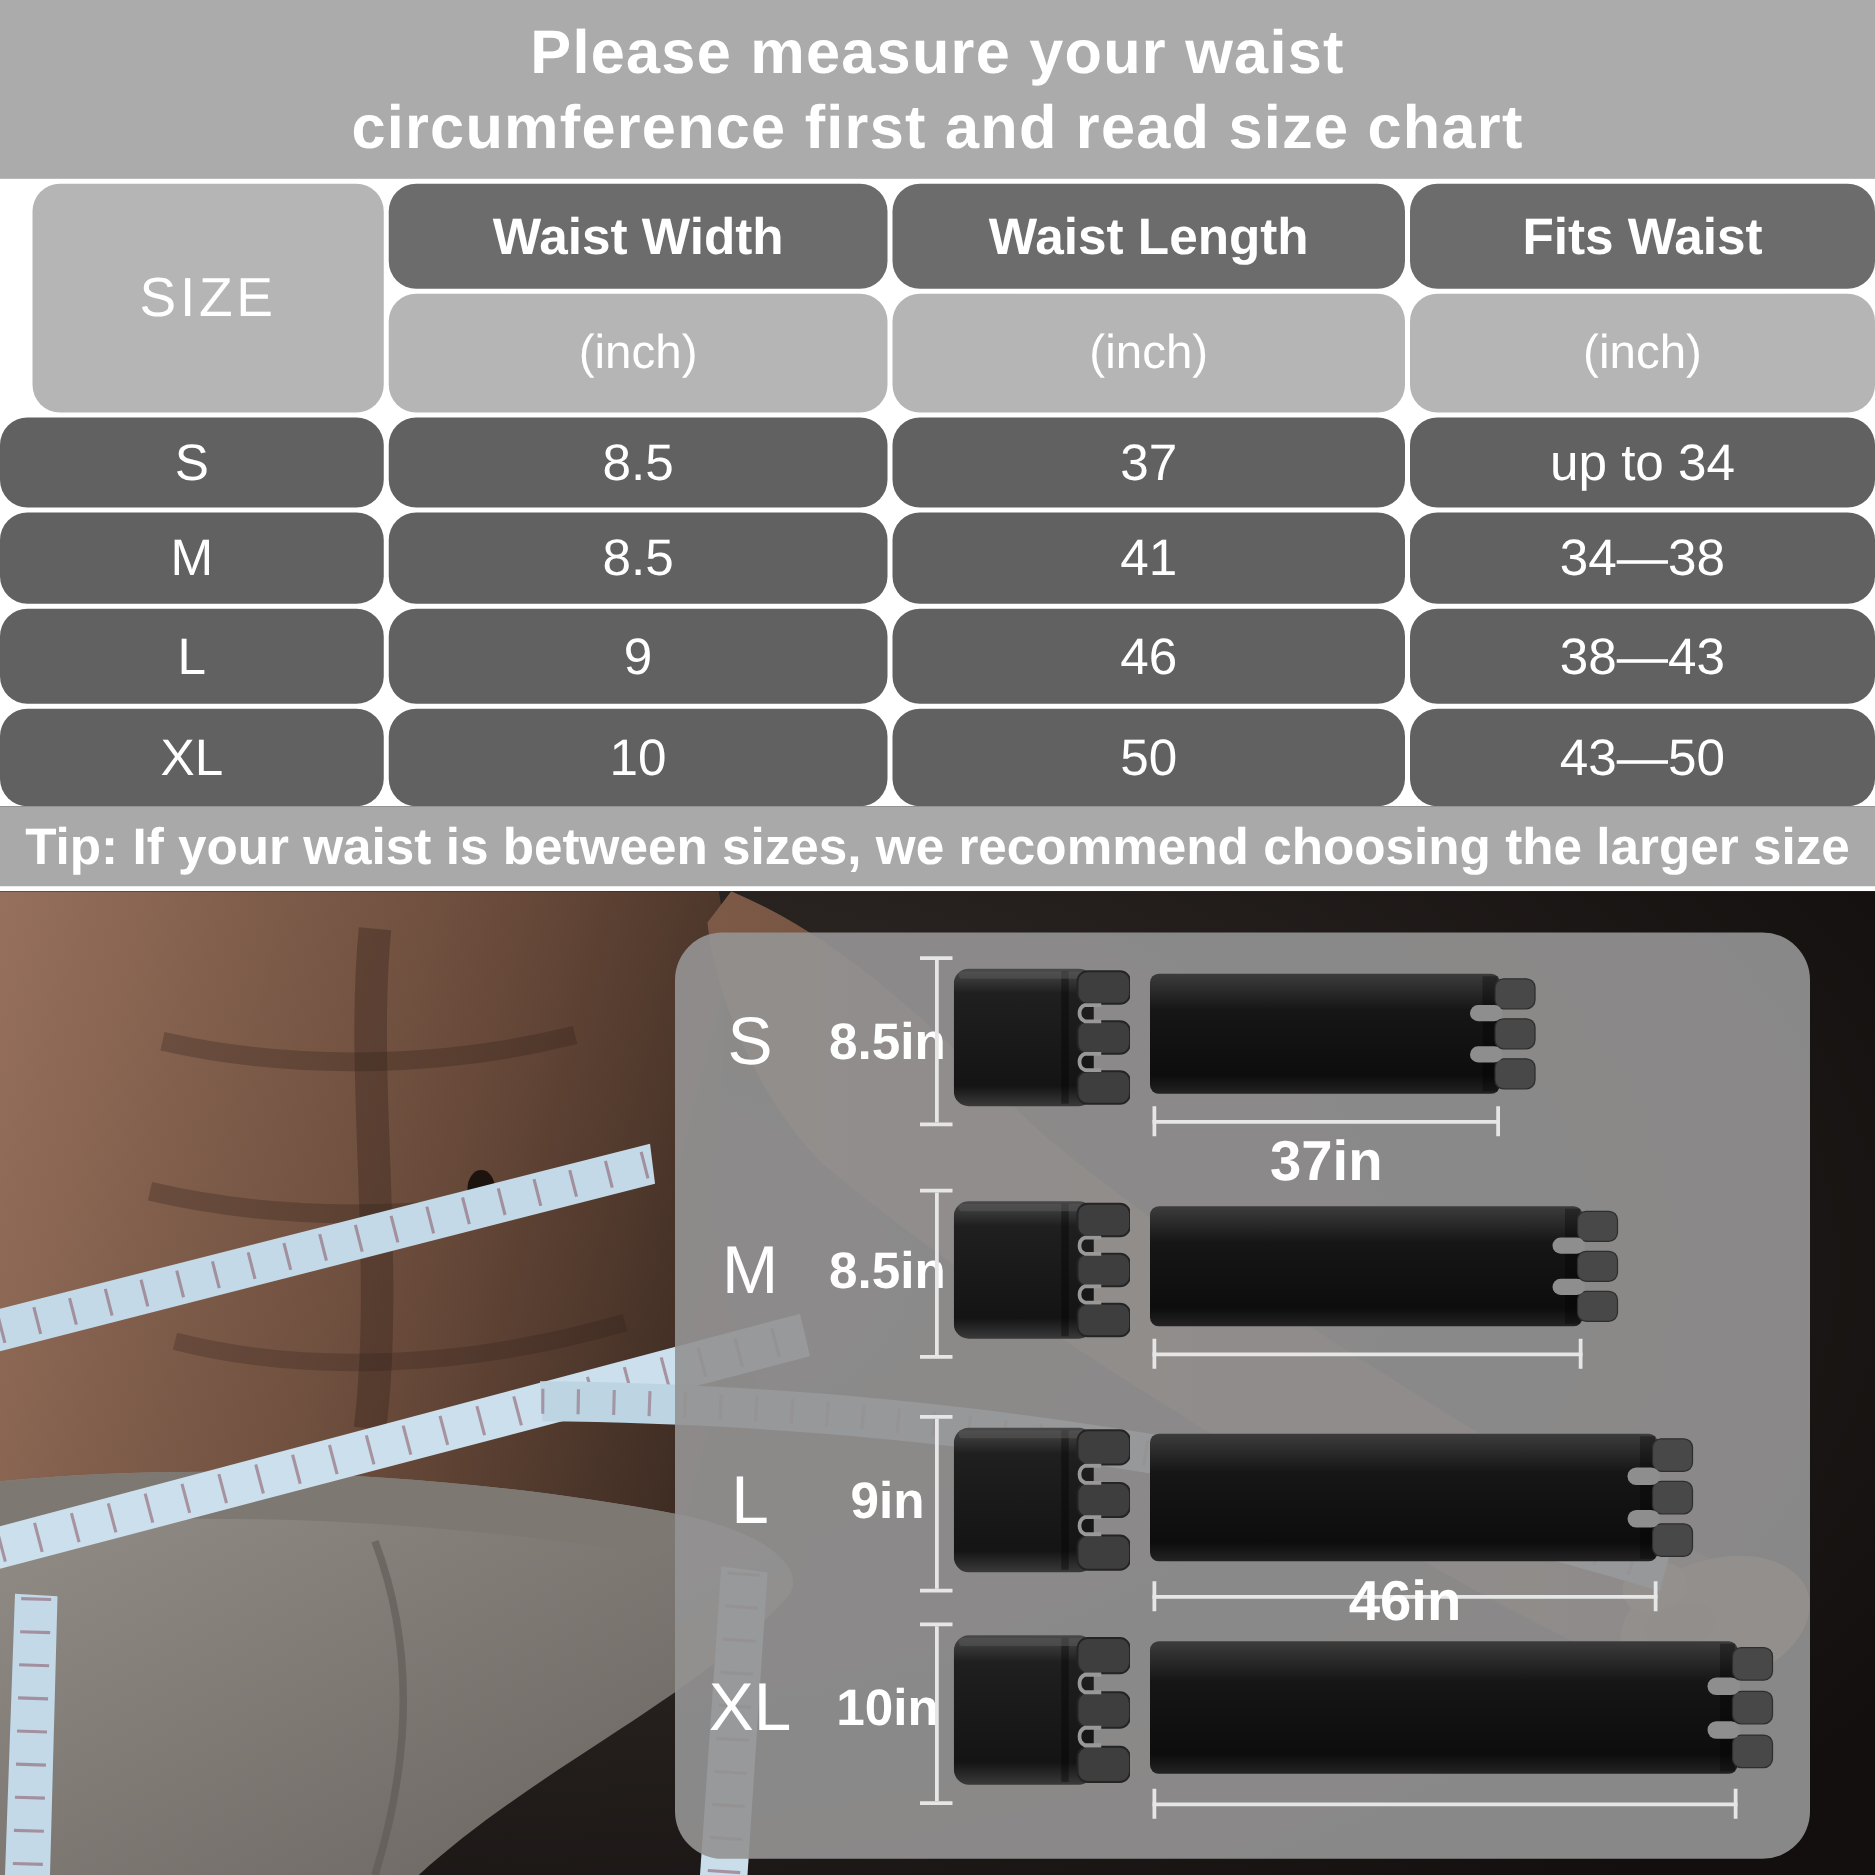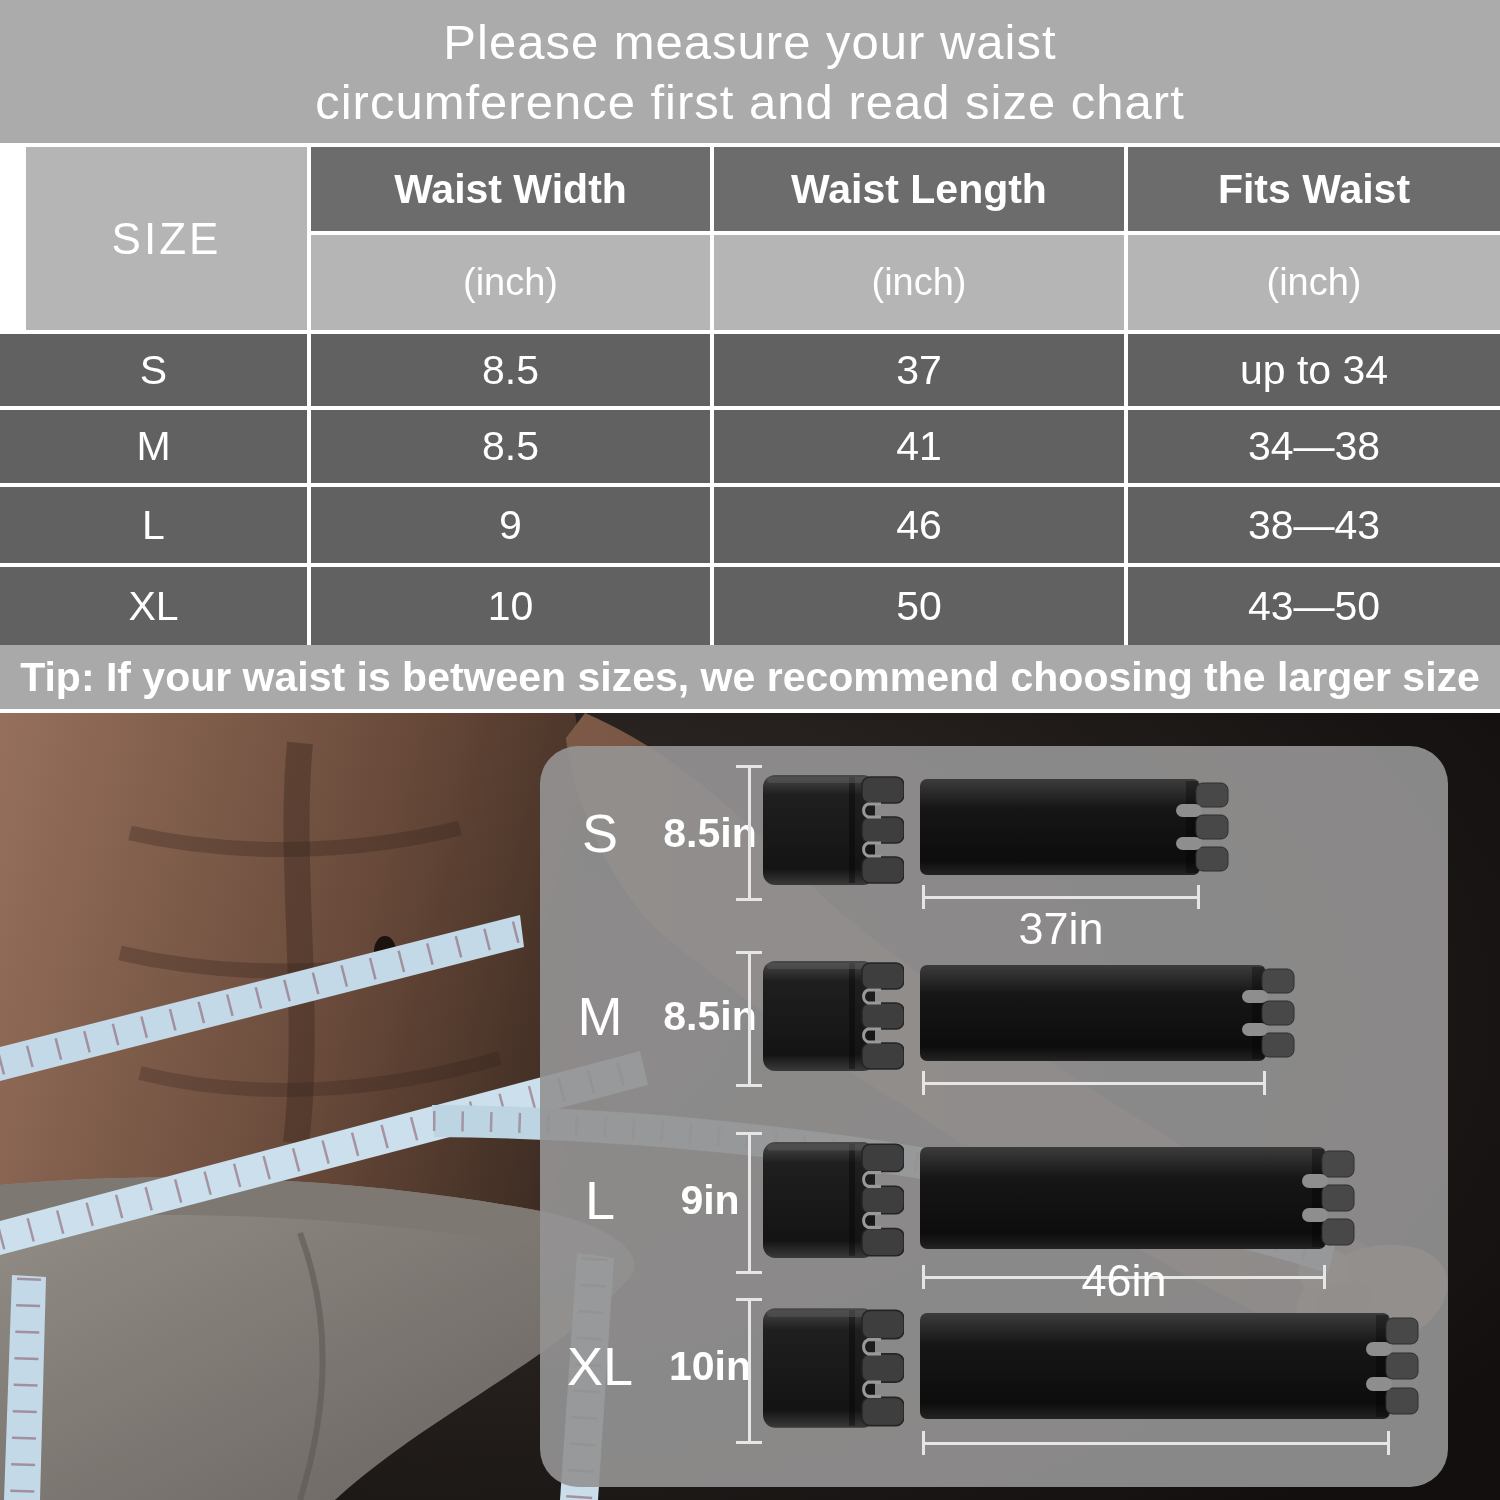--- a/index.html
+++ b/index.html
@@ -10,30 +10,30 @@
   html,body{margin:0;padding:0;}
   body{
     width:1500px;height:1500px;position:relative;overflow:hidden;
     font-family:"Liberation Sans","DejaVu Sans",sans-serif;background:#1c1817;
   }
   
   .title-band{
     position:absolute;left:0;top:0;width:1500px;height:143px;
     background:var(--c-title-bg);color:var(--c-text);
     display:flex;flex-direction:column;justify-content:center;align-items:center;
-    font-weight:normal;font-size:49px;line-height:60px;letter-spacing:1px;
+    font-weight:bold;font-size:49px;line-height:60px;letter-spacing:1px;
   }
   
   .size-table{
     position:absolute;left:0;top:143px;width:1500px;
     display:grid;grid-template-columns:307px 399px 410px 372px;
     grid-template-rows:84px 95px 72px 73px 76px 78px;
     gap:4px;background:var(--c-line);border-top:4px solid var(--c-line);
   }
-  .cell{display:flex;align-items:center;justify-content:center;color:var(--c-text);}
+  .cell{display:flex;align-items:center;justify-content:center;color:var(--c-text);border-radius:22px;}
   .cell.light{background:var(--c-light-cell);}
   .cell.darkhead{background:var(--c-dark-head);font-weight:bold;font-size:41px;}
   .cell.unit{background:var(--c-light-cell);font-size:38px;}
   .cell.data{background:var(--c-dark-cell);font-size:41px;}
   .cell.size-head{font-size:44px;letter-spacing:3px;grid-row:1/3;margin-left:26px;}
   
   .tip-band{
     position:absolute;left:0;top:645px;width:1500px;height:64px;
     background:var(--c-tip-bg);border-bottom:4px solid var(--c-line);
     color:var(--c-text);font-weight:bold;font-size:41px;
@@ -43,21 +43,21 @@
   .photo{position:absolute;left:0;top:713px;width:1500px;height:787px;background:#171413;}
   .photo svg.scene{position:absolute;left:0;top:0;}
   
   .panel{
     position:absolute;left:540px;top:33px;width:908px;height:741px;
     background:var(--c-panel);border-radius:38px;color:var(--c-text);
   }
   .drow-label{position:absolute;display:flex;align-items:center;justify-content:center;}
   .size-letter{width:92px;left:14px;height:60px;font-size:54px;font-weight:500;}
   .width-label{width:128px;left:106px;height:50px;font-size:41px;font-weight:bold;}
-  .len-label{position:absolute;height:46px;font-size:45px;font-weight:normal;
+  .len-label{position:absolute;height:46px;font-size:45px;font-weight:bold;
     display:flex;align-items:center;justify-content:center;}
   .bracket{position:absolute;left:196px;width:26px;
     border-top:3px solid var(--c-meas);border-bottom:3px solid var(--c-meas);}
   .bracket::before{content:'';position:absolute;left:50%;top:0;bottom:0;width:3px;
     margin-left:-1.5px;background:var(--c-meas);}
   .mline{position:absolute;left:382px;height:3px;background:var(--c-meas);}
   .mline::before,.mline::after{content:'';position:absolute;width:3px;height:24px;top:-11px;
     background:var(--c-meas);}
   .mline::before{left:0;}
   .mline::after{right:0;}

